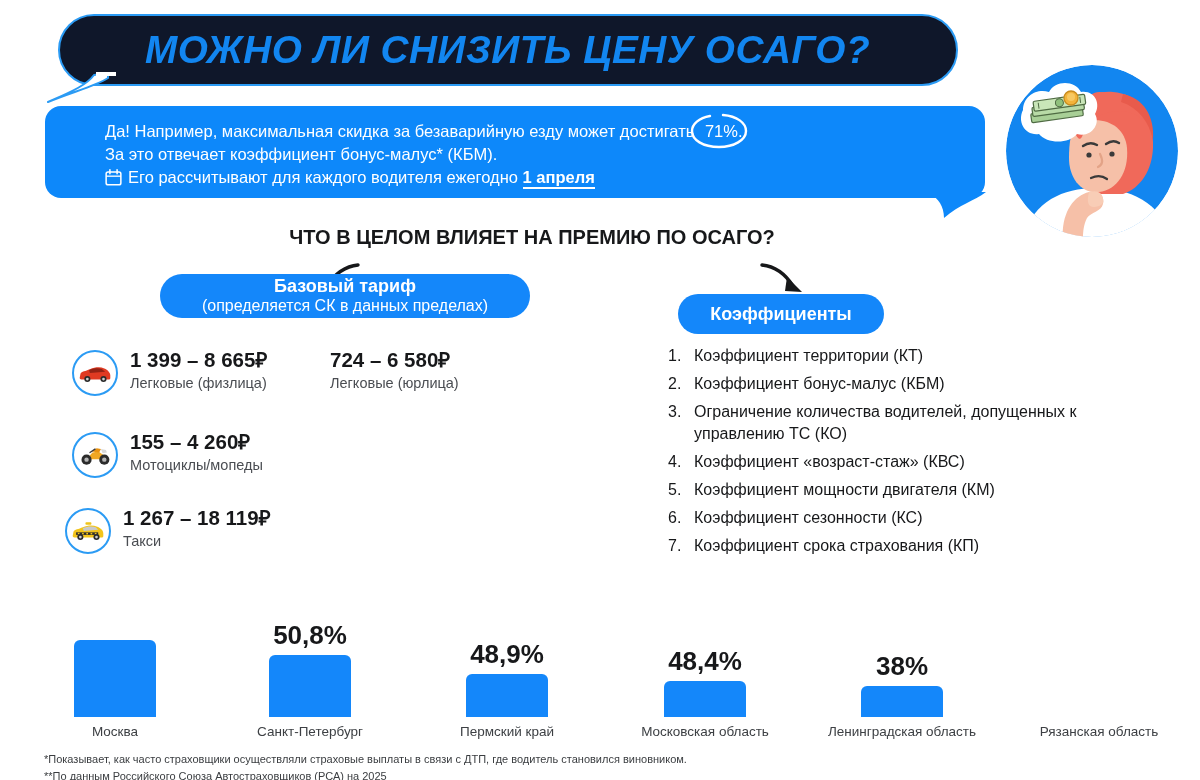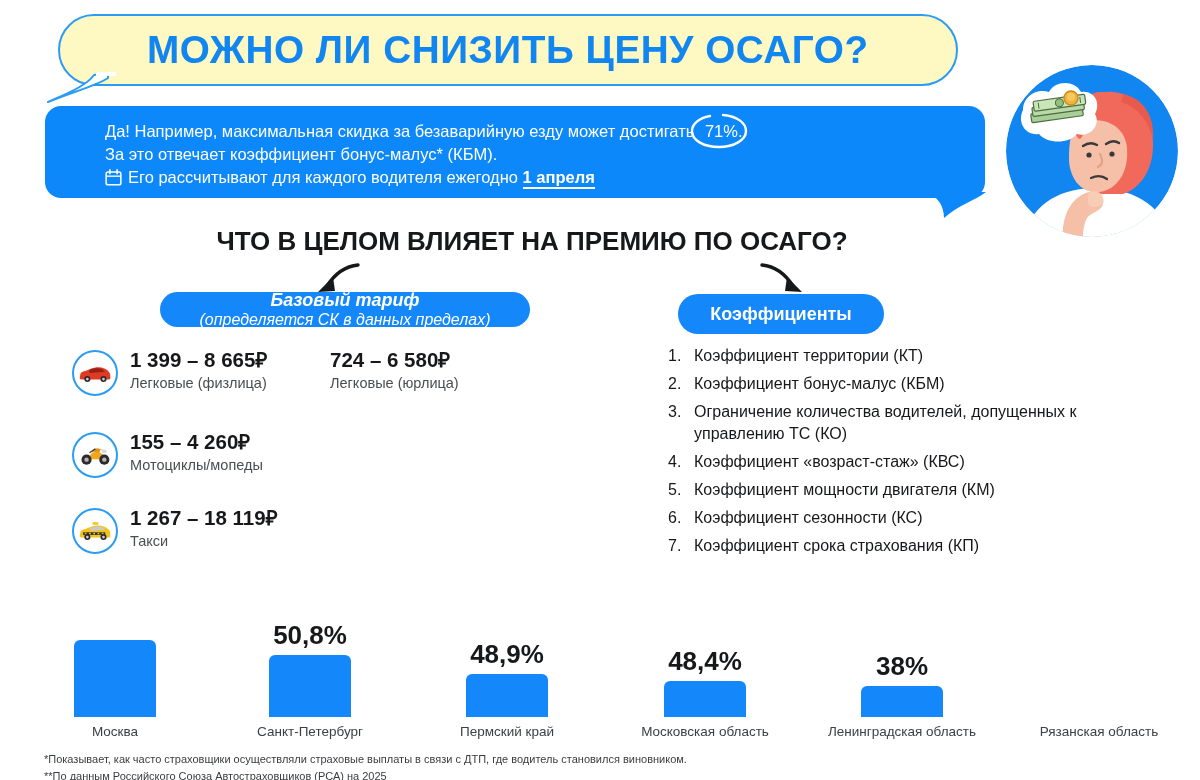--- a/index.html
+++ b/index.html
@@ -9,23 +9,24 @@
     font-family:"Liberation Sans", sans-serif;
     overflow:hidden;
     position:relative;
     color:#1a1a1a;
   }
   .stage{position:absolute;left:0;top:0;width:1200px;height:780px;}
 
   
   .title-bubble{
     position:absolute;left:58px;top:14px;width:900px;height:72px;
-    border:2px solid #2b9bf4;border-radius:36px;background:#fef9c3;
+    border:2px solid #2b9bf4;border-radius:36px;background:#0f172a;
     display:flex;align-items:center;justify-content:center;
     box-sizing:border-box;
+    font-style:italic;
   }
   .title-bubble .title-text{
     font-size:38px;font-weight:bold;color:#1286f0;letter-spacing:0.5px;
     white-space:nowrap;
     transform:scaleX(1.02);
   }
   .title-tail{
     position:absolute;left:46px;top:72px;width:70px;height:32px;
   }
 
@@ -55,33 +56,33 @@
   .illus{
     position:absolute;left:1003px;top:62px;width:178px;height:178px;
     border-radius:50%;overflow:hidden;background:#ffffff;
   }
 
   
   .sec-head{
     position:absolute;font-weight:bold;color:#17181a;text-align:center;
     white-space:nowrap;
   }
-  #sec1{left:0;top:226px;width:1064px;font-size:26px;}
+  #sec1{left:0;top:226px;width:1064px;font-size:20px;}
   #sec2{left:0;top:576px;width:1200px;font-size:25px;}
 
   
   .arrow{position:absolute;}
 
   
   .pill{
     position:absolute;background:#1487fa;border-radius:22px;
     display:flex;flex-direction:column;align-items:center;justify-content:center;
     box-sizing:border-box;color:#fff;
   }
-  #pill-base{left:160px;top:292px;width:370px;height:35px;font-style:italic;}
+  #pill-base{left:160px;top:274px;width:370px;height:44px;}
   #pill-base .p-main{font-size:18px;font-weight:bold;line-height:19px;}
   #pill-base .p-sub{font-size:16px;line-height:19px;}
   #pill-coef{left:678px;top:294px;width:206px;height:40px;}
   #pill-coef .p-main{font-size:18px;font-weight:bold;}
 
   
   .veh{position:absolute;display:flex;align-items:flex-start;}
   .veh .circ{
     width:46px;height:46px;border-radius:50%;
     border:2px solid #2b9bf4;background:#fff;
@@ -90,21 +91,21 @@
   }
   .veh .txt{margin-left:12px;}
   .veh .price{font-size:20.5px;font-weight:bold;color:#17181a;line-height:24px;white-space:nowrap;}
   .veh .cap{font-size:14.5px;color:#4a4d52;line-height:20px;white-space:nowrap;margin-top:1px;}
   .veh.no-icon{padding-left:0;}
 
   #veh-1{left:72px;top:348px;}
   #veh-2{left:318px;top:348px;}
   #veh-3{left:72px;top:430px;}
   #veh-4{left:318px;top:430px;}
-  #veh-5{left:72px;top:506px;}
+  #veh-5{left:65px;top:506px;}
 
   
   .coef-list{position:absolute;left:668px;top:345px;width:420px;}
   .coef-item{display:flex;font-size:16px;color:#17181a;line-height:22px;margin-bottom:6px;}
   .coef-num{width:26px;flex:none;color:#17181a;}
   .coef-text{flex:1;}
 
   
   .chart{position:absolute;left:0;top:585px;width:1200px;height:160px;}
   .bar-col{position:absolute;bottom:28px;text-align:center;}

